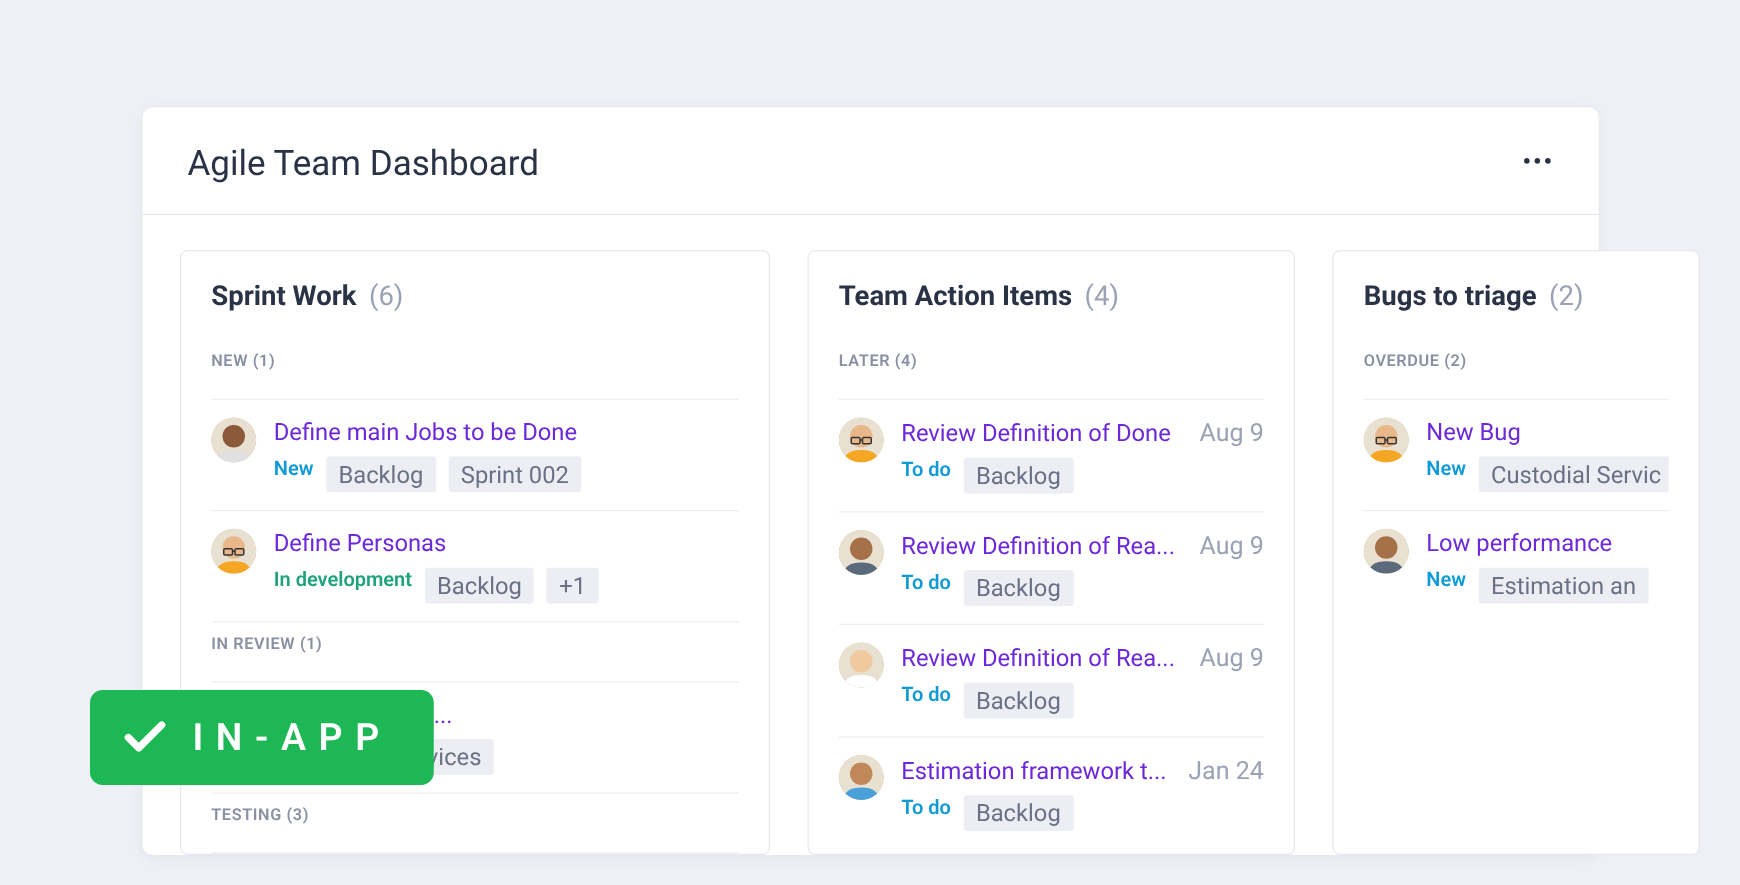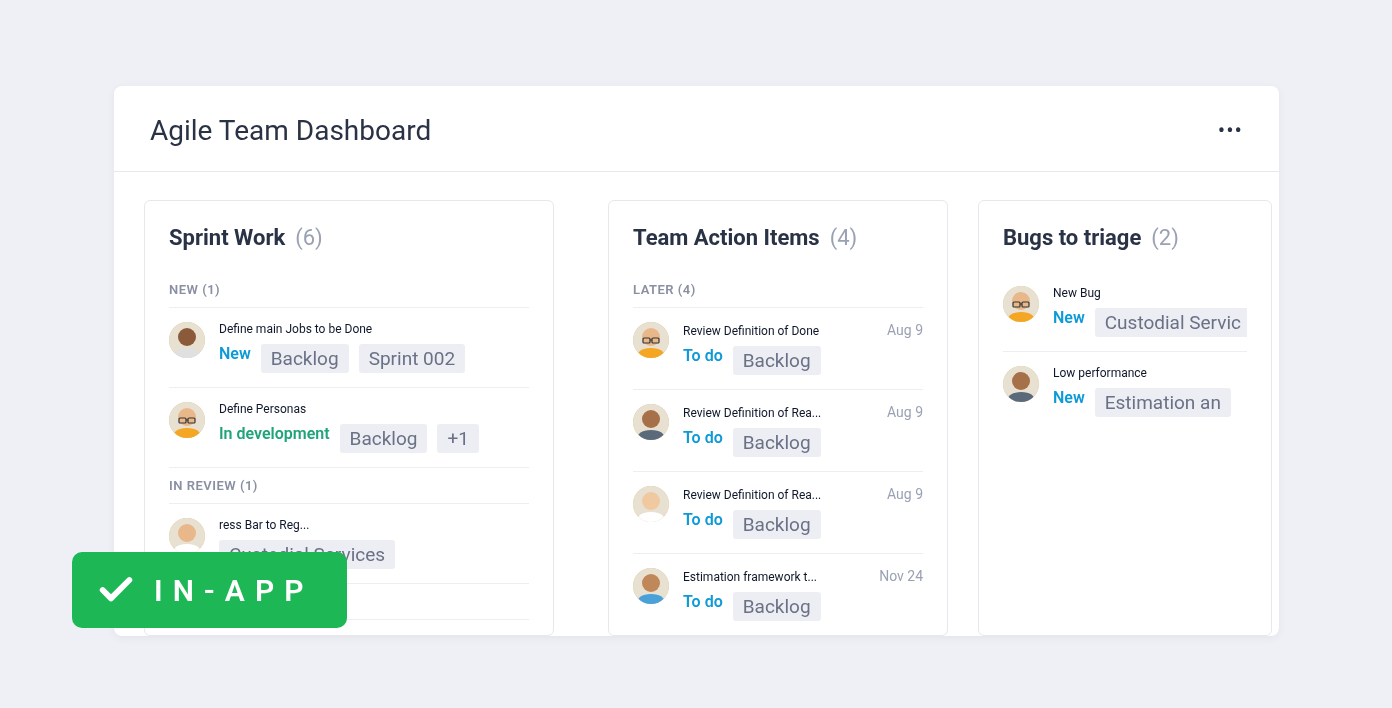--- a/index.html
+++ b/index.html
@@ -43,22 +43,22 @@
   gap: 30px;
   padding: 28px 0 0 30px;
 }
 .column {
   background: #fff;
   border: 1px solid #e6e8ee;
   border-radius: 6px;
   padding: 24px 24px 0 24px;
   flex-shrink: 0;
 }
-.column.c1 { width: 410px; }
-.column.c2 { width: 340px; margin-left: 24px; }
+.column.c1 { width: 472px; }
+.column.c2 { width: 390px; }
 .column.c3 { width: 294px; }
 .col-header {
   display: flex;
   align-items: baseline;
   gap: 10px;
   margin-bottom: 22px;
 }
 .col-title {
   font-size: 22px;
   font-weight: 700;
@@ -67,21 +67,21 @@
 .col-count {
   font-size: 22px;
   color: #9aa1b3;
 }
 .group-label {
   font-size: 13px;
   font-weight: 600;
   letter-spacing: 0.5px;
   color: #8a90a2;
   text-transform: uppercase;
-  padding: 10px 0 10px 0;
+  padding: 10px 0 22px 0;
   border-bottom: 1px solid #edeef3;
 }
 .item {
   display: flex;
   gap: 14px;
   padding: 14px 0 14px 0;
   border-bottom: 1px solid #edeef3;
 }
 .item:last-child { border-bottom: none; }
 .avatar {
@@ -96,29 +96,29 @@
   overflow: hidden;
 }
 .avatar svg { width: 100%; height: 100%; }
 .item-body { flex: 1; min-width: 0; }
 .item-line1 {
   display: flex;
   align-items: baseline;
   gap: 10px;
 }
 .item-title {
-  font-size: 12px;
-  color: #0f172a;
+  font-size: 19px;
+  color: #6d28d9;
   white-space: nowrap;
   overflow: hidden;
   text-overflow: ellipsis;
   flex: 1;
 }
 .item-date {
-  font-size: 14px;
+  font-size: 20px;
   color: #9aa1b3;
   flex-shrink: 0;
 }
 .item-line2 {
   display: flex;
   gap: 10px;
   margin-top: 8px;
   white-space: nowrap;
   overflow: hidden;
 }
@@ -302,34 +302,35 @@
           <div class="avatar">
             <svg viewBox="0 0 36 36">
               <circle cx="18" cy="18" r="18" fill="#e8e0d0"></circle>
               <circle cx="18" cy="15" r="9" fill="#c08858"></circle>
               <path d="M 4 36 Q 4 26 18 26 Q 32 26 32 36 Z" fill="#4aa0d8"></path>
             </svg>
           </div>
           <div class="item-body">
             <div class="item-line1">
               <div class="item-title">Estimation framework t...</div>
-              <div class="item-date">Nov 24</div>
+              <div class="item-date">Jan 24</div>
             </div>
             <div class="item-line2">
               <span class="status ">To do</span>
               <span class="tag">Backlog</span>
             </div>
           </div>
         </div>
       </div>
       <div class="column c3">
         <div class="col-header">
           <span class="col-title">Bugs to triage</span>
           <span class="col-count">(2)</span>
         </div>
+        <div class="group-label">OVERDUE (2)</div>
         <div class="item">
           <div class="avatar">
             <svg viewBox="0 0 36 36">
               <circle cx="18" cy="18" r="18" fill="#e8e0d0"></circle>
               <circle cx="18" cy="15" r="9" fill="#e8b88a"></circle>
               <path d="M 4 36 Q 4 26 18 26 Q 32 26 32 36 Z" fill="#f5a623"></path>
               <rect x="10" y="16" width="7" height="5" rx="1" fill="none" stroke="#333" stroke-width="1.2"></rect>
               <rect x="19" y="16" width="7" height="5" rx="1" fill="none" stroke="#333" stroke-width="1.2"></rect>
               <line x1="17" y1="18" x2="19" y2="18" stroke="#333" stroke-width="1.2"></line>
             </svg>

